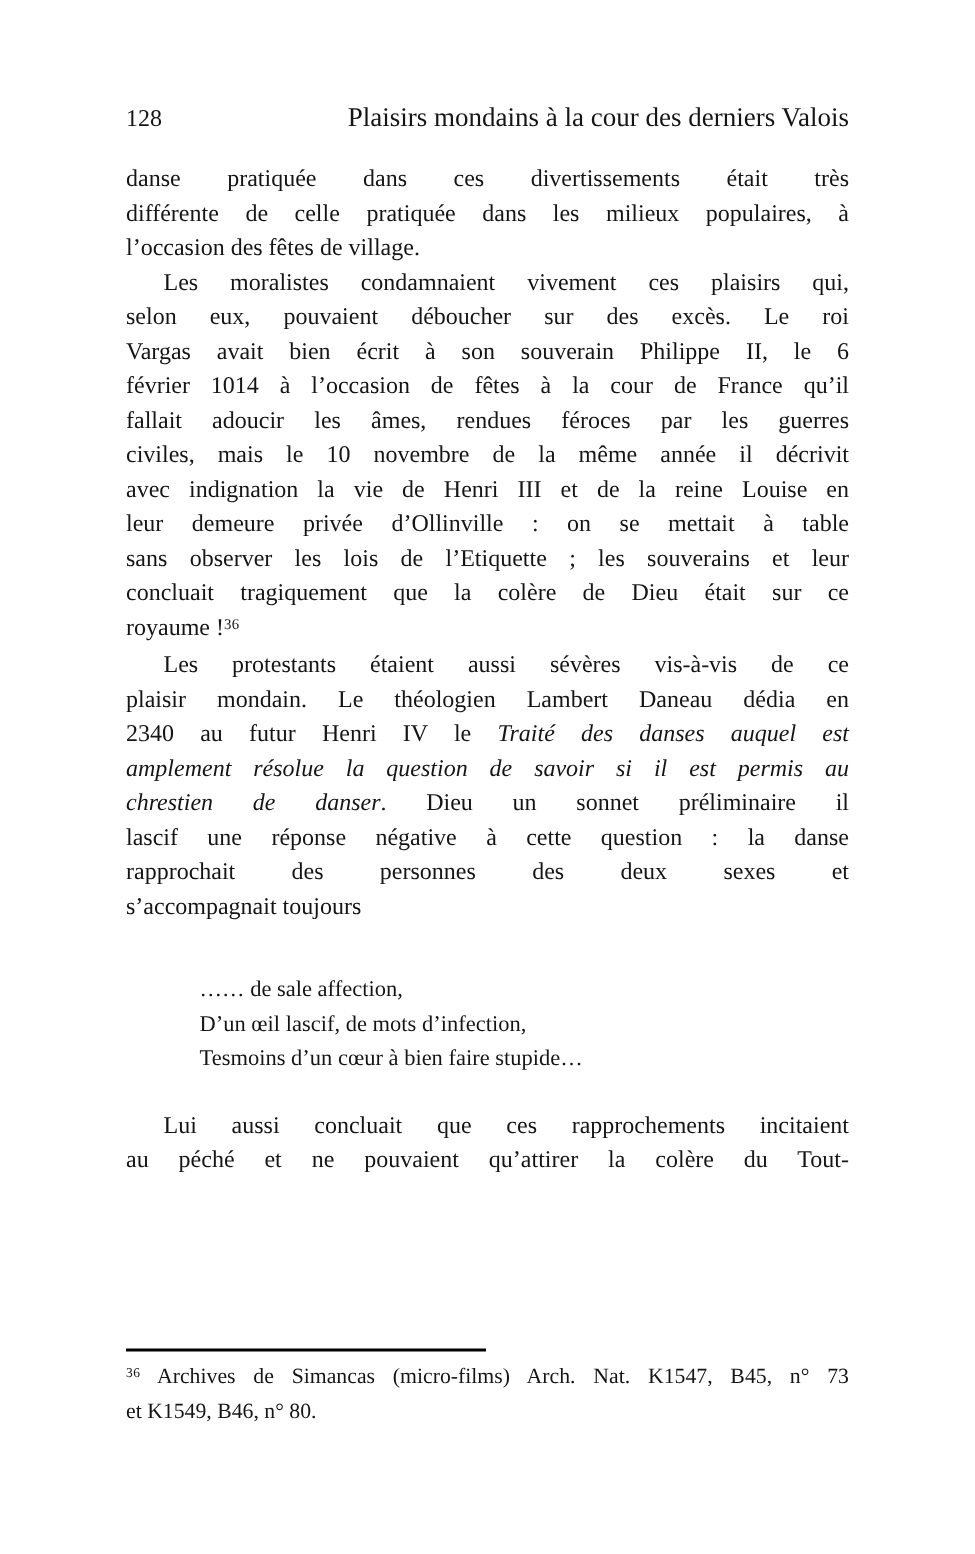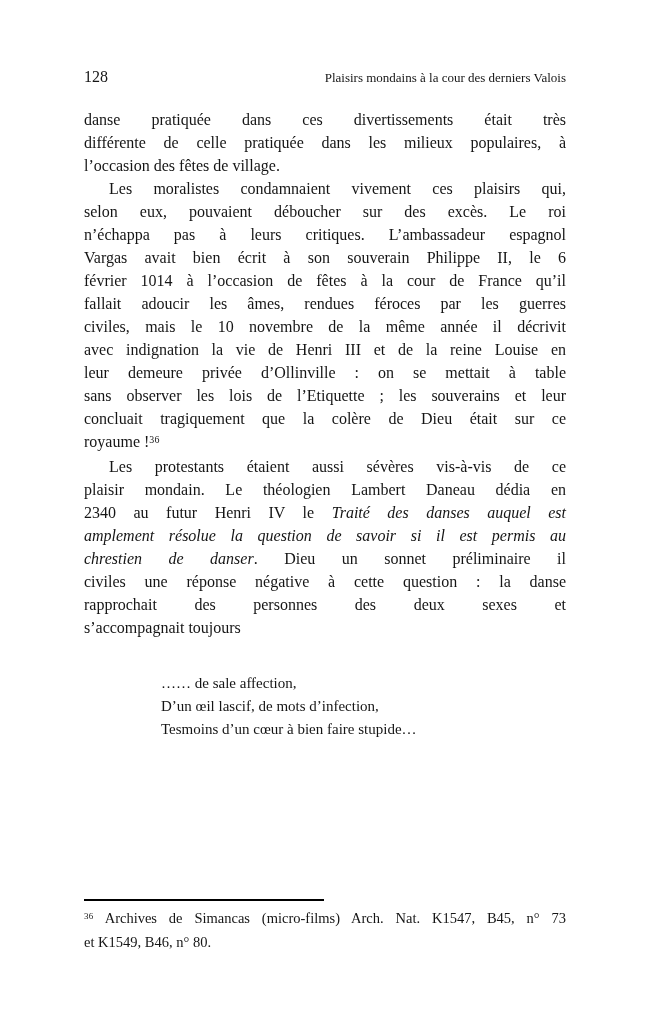--- a/index.html
+++ b/index.html
@@ -15,41 +15,41 @@
   .page-header {
     position: absolute;
     top: 69px;
     left: 84px;
     width: 482px;
     display: flex;
     justify-content: space-between;
     align-items: baseline;
   }
   .page-number { font-size: 16px; line-height: 1; }
-  .running-title { font-size: 13px; line-height: 1; }
+  .running-title { font-size: 18px; line-height: 1; }
 
   .body-text {
     position: absolute;
     top: 108px;
     left: 84px;
     width: 482px;
     font-size: 16px;
     line-height: 23px;
     font-family: Liberation Serif, serif;
   }
   .line { text-align: justify; text-align-last: justify; }
   .line.last { text-align-last: left; }
   .para.indent .line:first-child { text-indent: 25px; }
 
   .verse {
     margin: 33px 0 21px 0;
     padding-left: 49px;
     font-size: 15px;
   }
-  .verse .line { text-align: right; text-align-last: left; margin-left: 28px; }
+  .verse .line { text-align: right; text-align-last: left; }
 
   .sup {
     font-size: 62%;
     position: relative;
     top: -0.45em;
     letter-spacing: 0.3px;
   }
 
   .footnote {
     position: absolute;
@@ -77,45 +77,48 @@
 
   <main class="body-text" id="body-text">
       <div class="para">
         <div class="line"><span>danse pratiquée dans ces divertissements était très</span></div>
         <div class="line"><span>différente de celle pratiquée dans les milieux populaires, à</span></div>
         <div class="line last"><span>l’occasion des fêtes de village.</span></div>
       </div>
       <div class="para indent">
         <div class="line"><span>Les moralistes condamnaient vivement ces plaisirs qui,</span></div>
         <div class="line"><span>selon eux, pouvaient déboucher sur des excès. Le roi</span></div>
-        <div class="line"><span>n’échappa pas à leurs critiques. L’ambassadeur espagnol</span></div>
         <div class="line"><span>Vargas avait bien écrit à son souverain Philippe II, le 6</span></div>
         <div class="line"><span>février 1014 à l’occasion de fêtes à la cour de France qu’il</span></div>
         <div class="line"><span>fallait adoucir les âmes, rendues féroces par les guerres</span></div>
         <div class="line"><span>civiles, mais le 10 novembre de la même année il décrivit</span></div>
         <div class="line"><span>avec indignation la vie de Henri III et de la reine Louise en</span></div>
         <div class="line"><span>leur demeure privée d’Ollinville : on se mettait à table</span></div>
         <div class="line"><span>sans observer les lois de l’Etiquette ; les souverains et leur</span></div>
         <div class="line"><span>concluait tragiquement que la colère de Dieu était sur ce</span></div>
         <div class="line last"><span>royaume !</span><span class="sup">36</span></div>
       </div>
       <div class="para indent">
         <div class="line"><span>Les protestants étaient aussi sévères vis-à-vis de ce</span></div>
         <div class="line"><span>plaisir mondain. Le théologien Lambert Daneau dédia en</span></div>
         <div class="line"><span>2340 au futur Henri IV le </span><i>Traité des danses auquel est</i></div>
         <div class="line"><i>amplement résolue la question de savoir si il est permis au</i></div>
         <div class="line"><i>chrestien de danser</i><span>. Dieu un sonnet préliminaire il</span></div>
-        <div class="line"><span>civiles une réponse négative à cette question : la danse</span></div>
+        <div class="line"><span>lascif une réponse négative à cette question : la danse</span></div>
         <div class="line"><span>rapprochait des personnes des deux sexes et</span></div>
         <div class="line last"><span>s’accompagnait toujours</span></div>
       </div>
       <div class="verse">
         <div class="line"><span>…… de sale affection,</span></div>
         <div class="line"><span>D’un œil lascif, de mots d’infection,</span></div>
         <div class="line"><span>Tesmoins d’un cœur à bien faire stupide…</span></div>
+      </div>
+      <div class="para indent">
+        <div class="line"><span>Lui aussi concluait que ces rapprochements incitaient</span></div>
+        <div class="line"><span>au péché et ne pouvaient qu’attirer la colère du Tout-</span></div>
       </div>
     </main>
 
   <div class="footnote">
     <div class="fnrule"></div>
     <div id="footnote-lines">
         <div class="line"><span class="sup">36</span><span> Archives de Simancas (micro-films) Arch. Nat. K1547, B45, n° 73</span></div>
         <div class="line last"><span>et K1549, B46, n° 80.</span></div>
       </div>
   </div>

